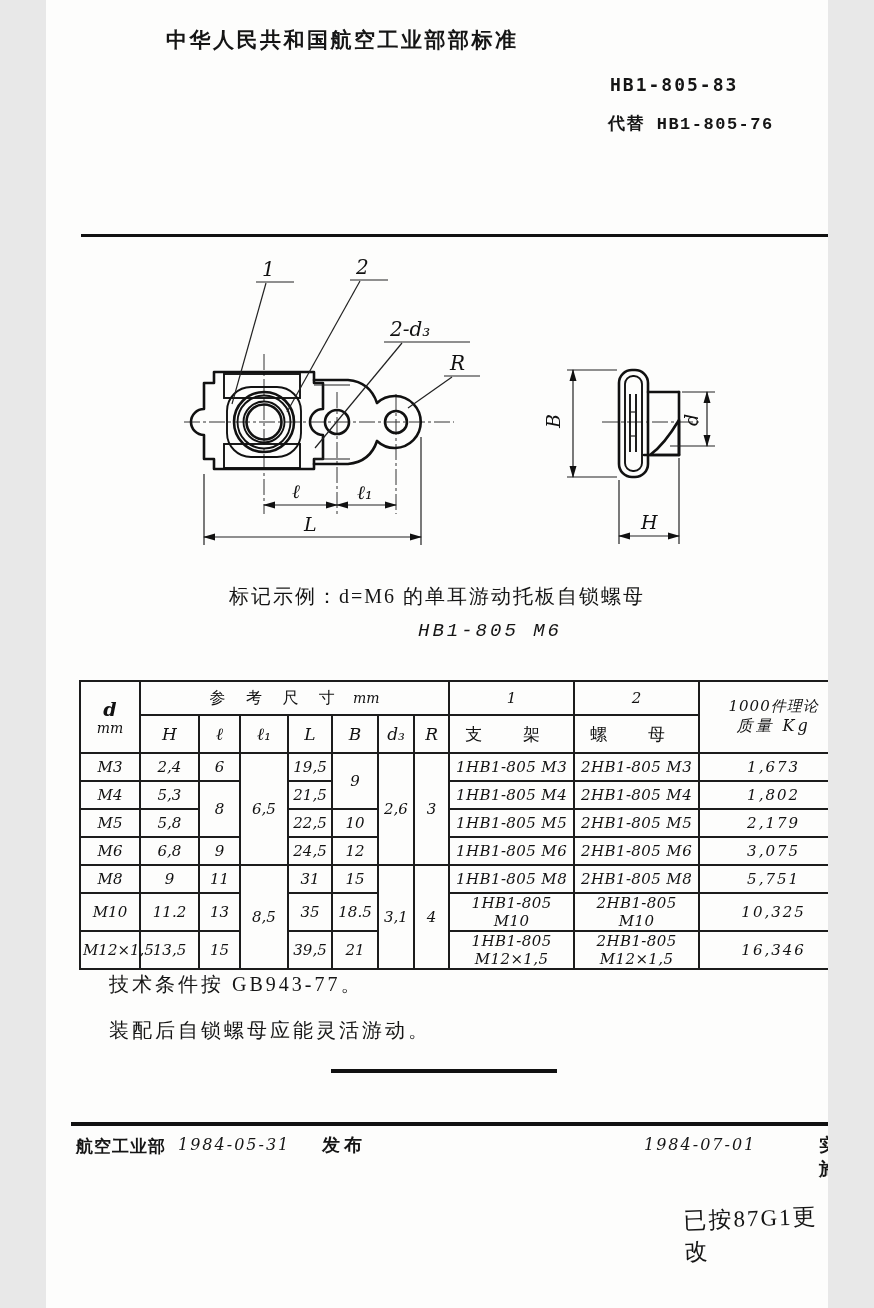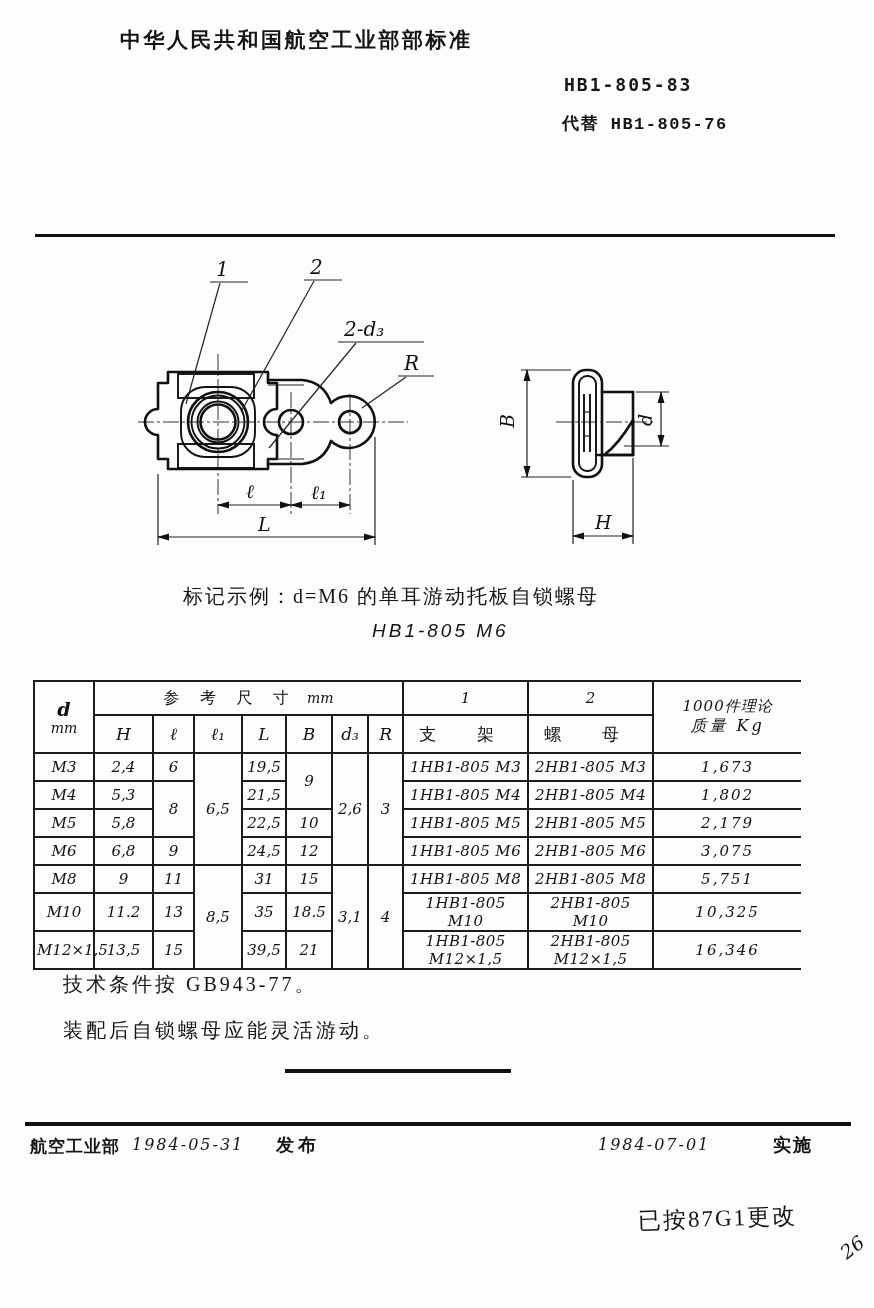--- a/index.html
+++ b/index.html
@@ -1,34 +1,34 @@
 <!DOCTYPE html>
 <html><head>
 <meta charset="utf-8">
 <style>
   html,body{margin:0;padding:0;background:#e8e8e8;}
   .page{
     position:relative;
-    width:874px;height:1308px;
+    width:782px;height:1308px;
     margin:0 auto;
     background:#fdfdfc;
     color:#151515;
     font-family:"Liberation Sans",sans-serif;
     overflow:hidden;
   }
   .abs{position:absolute;}
   
   .org-line{left:120px;top:26px;font-size:21px;font-weight:bold;letter-spacing:2.5px;}
   .std-no{left:564px;top:74px;font-size:18px;font-weight:bold;letter-spacing:2px;font-family:"DejaVu Sans Mono",monospace;}
   .replaces{left:562px;top:112px;font-size:17px;font-weight:bold;letter-spacing:1.5px;font-family:Liberation Mono, monospace;}
   .doc-title{left:142px;top:156px;font-size:28px;letter-spacing:11px;font-family:"Liberation Serif",serif;}
   .rule-title{left:35px;top:234px;width:800px;height:3px;background:#111;}
   
   .marking1{left:183px;top:583px;font-size:20px;letter-spacing:2px;font-family:"Liberation Serif",serif;}
-  .marking2{left:372px;top:620px;font-size:19px;font-style:italic;letter-spacing:3px;font-family:Liberation Sans, sans-serif;}
+  .marking2{left:372px;top:620px;font-size:19px;font-style:italic;letter-spacing:3px;font-family:Liberation Mono, monospace;}
   
   table.spec{position:absolute;left:33px;top:680px;border-collapse:collapse;table-layout:fixed;width:767px;}
   table.spec td{
     border:2px solid #1c1c1c;
     text-align:center;vertical-align:middle;
     padding:0 2px;
     font-family:"DejaVu Serif",serif;font-style:italic;font-size:15px;
     color:#111;
   }
   table.spec td.cn{font-family:"Liberation Sans",sans-serif;font-style:normal;}

